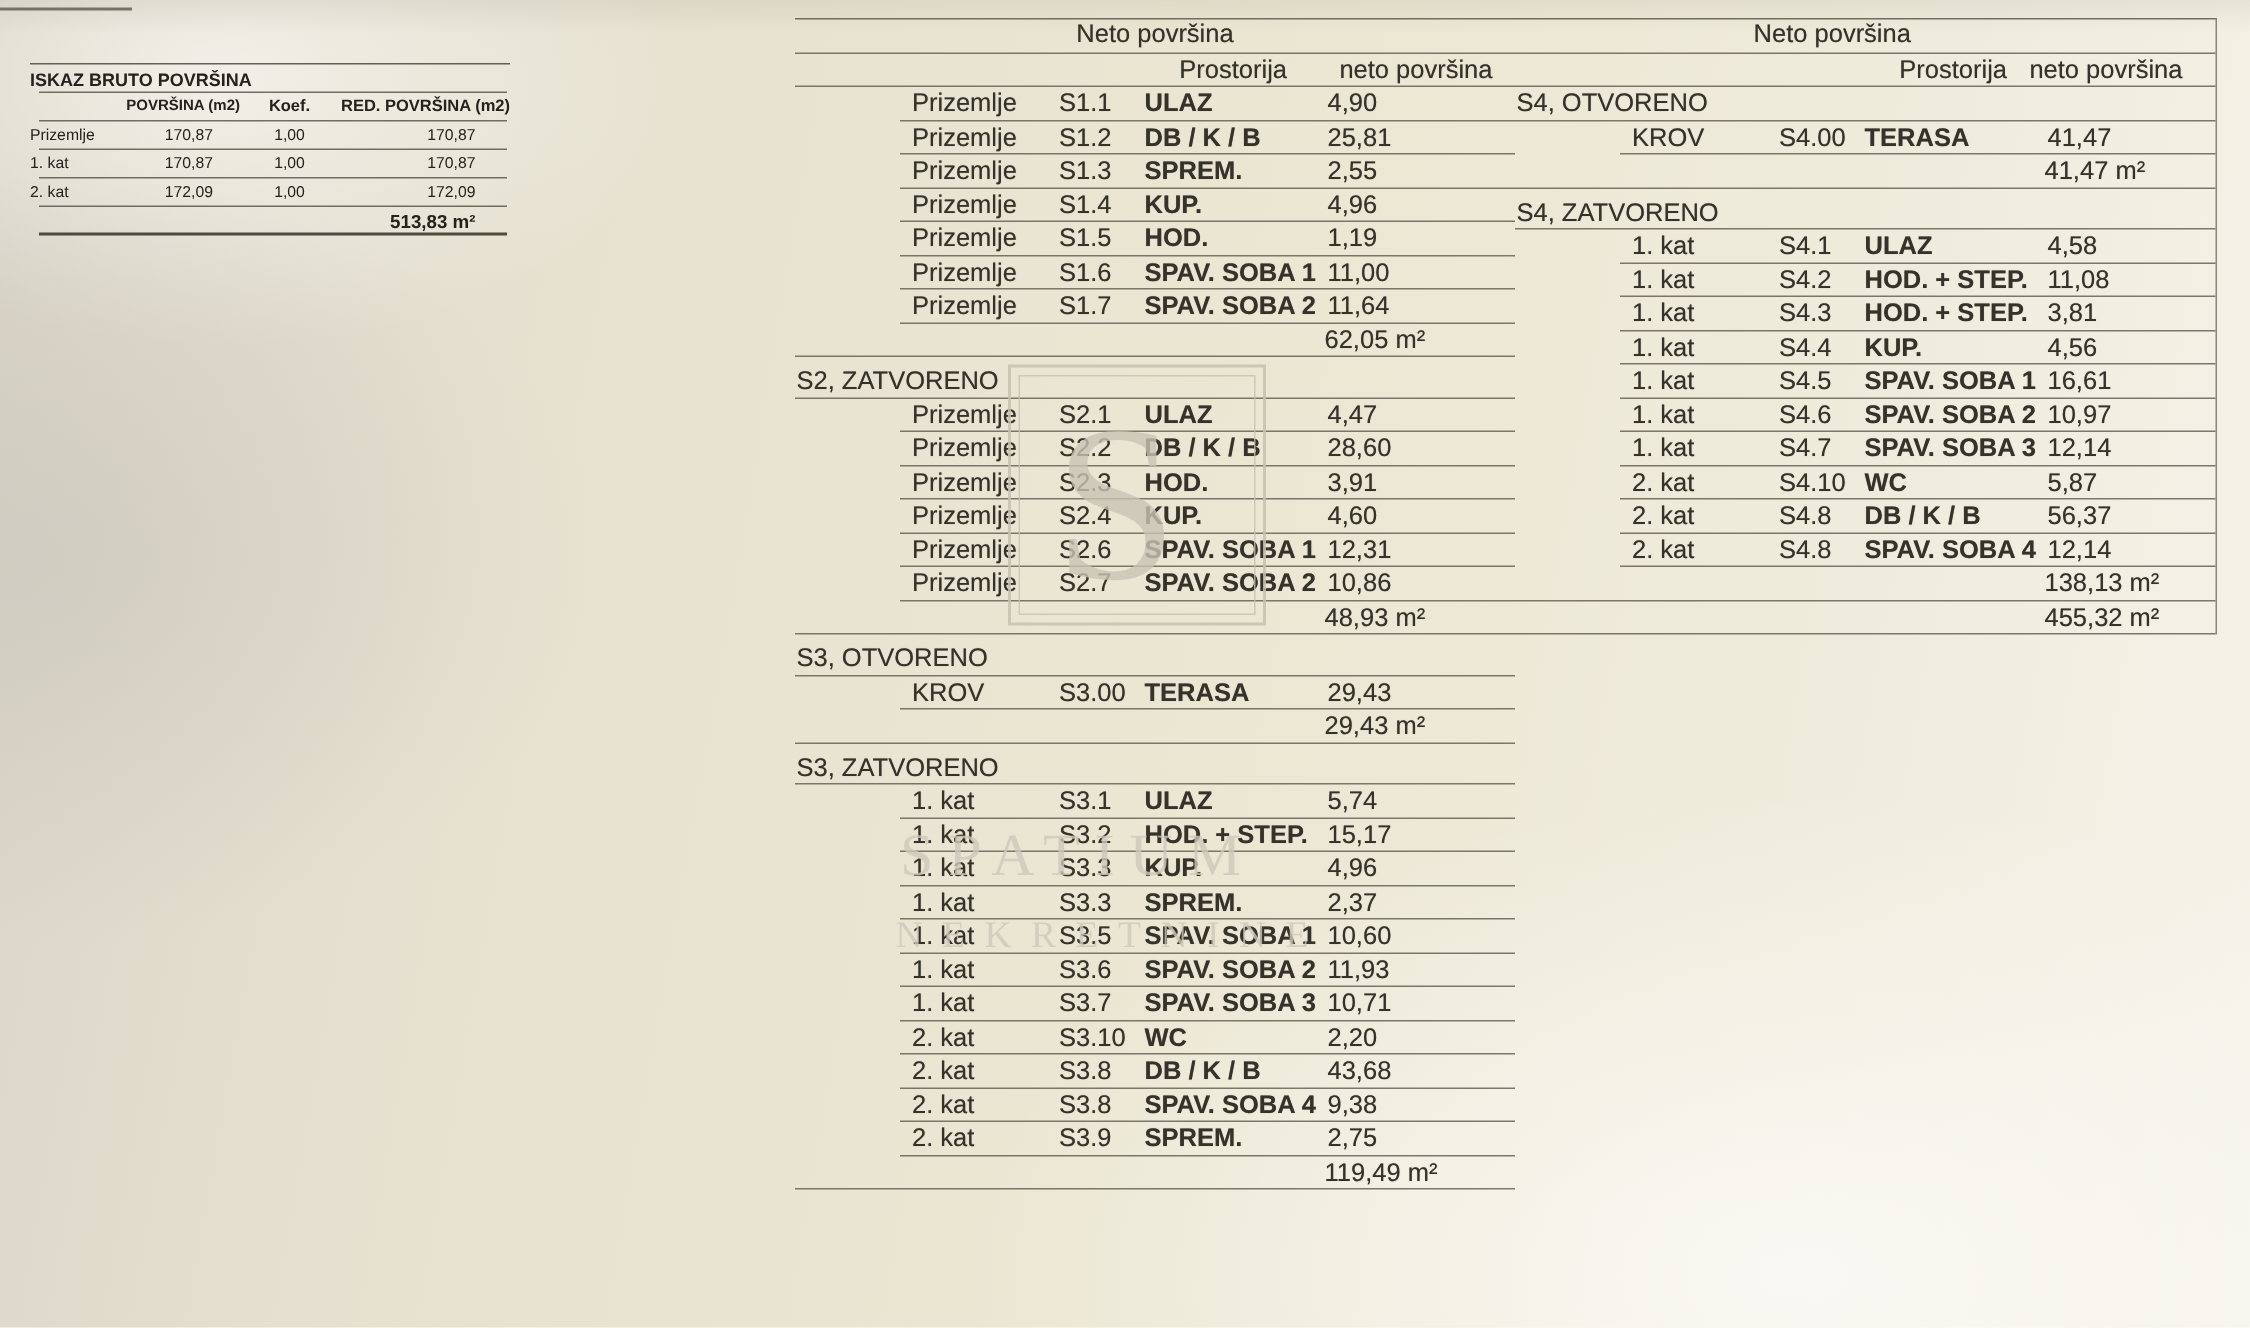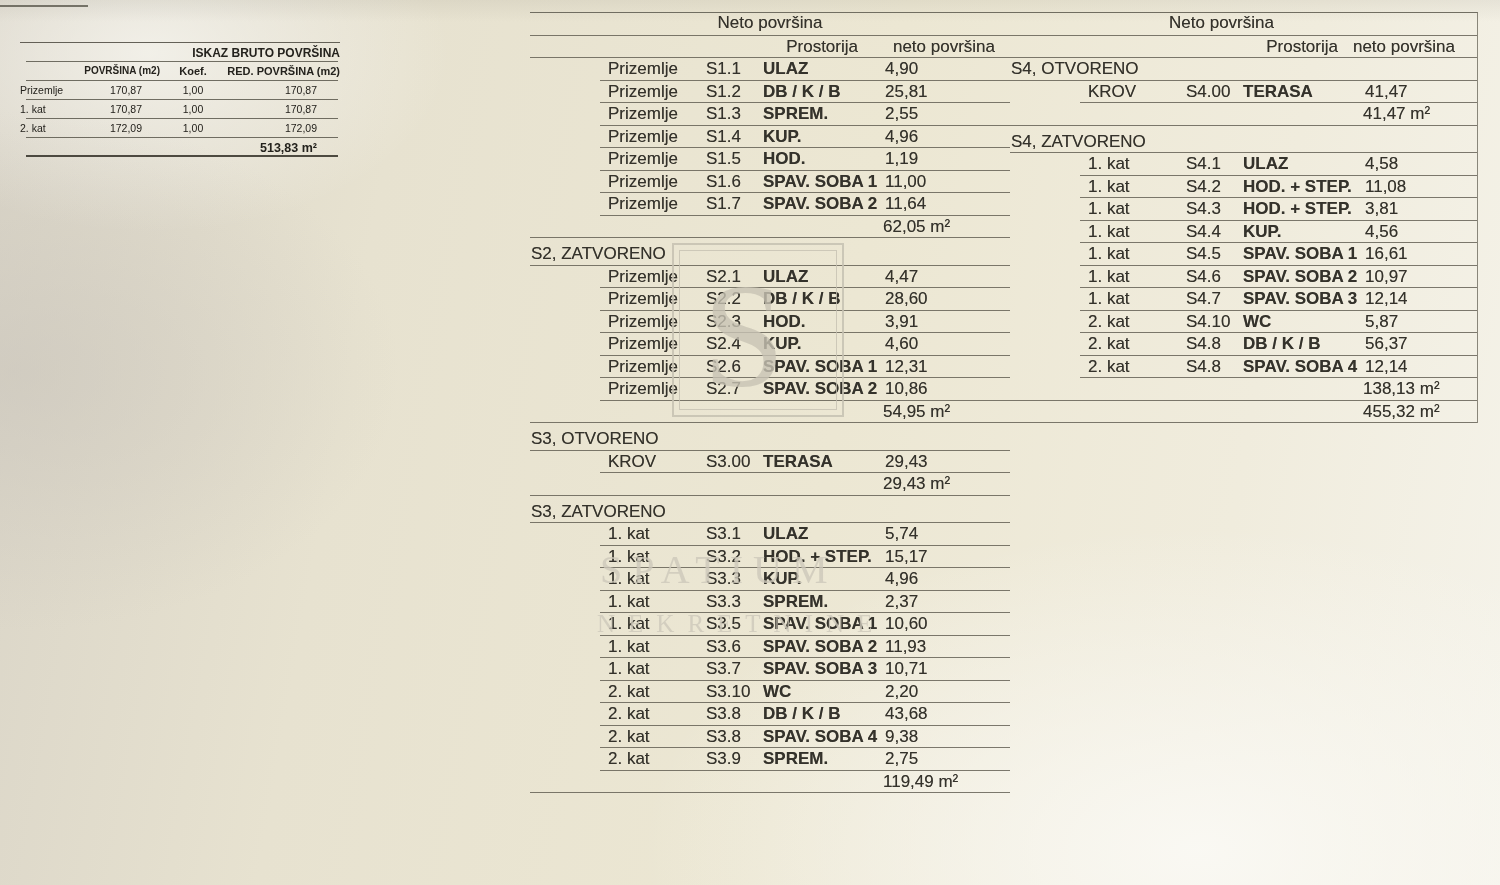--- a/index.html
+++ b/index.html
@@ -19,21 +19,21 @@
   
   .bruto{
     position:absolute;left:20px;top:42px;width:320px;
     color:#24221d;border-top:1px solid rgba(75,72,62,0.85);
     font-size:10.5px;
   }
   .brow{position:relative;height:19px;}
   .brow::after{content:"";position:absolute;left:6px;right:2px;bottom:0;height:1px;background:rgba(80,77,66,0.8);}
   .brow.total::after{height:1.8px;background:rgba(60,57,48,0.9);}
   .brow .bcell{position:absolute;top:3px;white-space:nowrap;}
-  .b-title{left:0;right:0;text-align:right;font-weight:bold;font-size:12px;top:2px;}
+  .b-title{left:0;right:0;text-align:left;font-weight:bold;font-size:12px;top:2px;}
   .b-h2{left:50px;width:90px;text-align:right;font-weight:bold;font-size:10px;}
   .b-h3{left:148px;width:50px;text-align:center;font-weight:bold;font-size:11px;}
   .b-h4{left:196px;width:124px;text-align:right;font-weight:bold;font-size:11px;}
   .b-label{left:0;}
   .b-c2{left:52px;width:70px;text-align:right;}
   .b-c3{left:150px;width:46px;text-align:center;}
   .b-c4{left:200px;width:97px;text-align:right;}
   .b-total{left:160px;width:137px;text-align:right;font-weight:bold;font-size:12.5px;top:2px;}
 
   
@@ -214,21 +214,21 @@
         <span class="ncell c-room">SPAV. SOBA 1</span>
         <span class="ncell c-val">12,31</span>
       </div>
       <div class="nrow data datalast">
         <span class="ncell c-floor">Prizemlje</span>
         <span class="ncell c-code">S2.7</span>
         <span class="ncell c-room">SPAV. SOBA 2</span>
         <span class="ncell c-val">10,86</span>
       </div>
       <div class="nrow subtotal">
-        <span class="ncell c-sub">54,95 m²</span>
+        <span class="ncell c-sub">48,93 m²</span>
       </div>
       <div class="nrow spacer"></div>
       <div class="nrow section">
         <span class="ncell c-sec">S3, OTVORENO</span>
       </div>
       <div class="nrow data datalast">
         <span class="ncell c-floor">KROV</span>
         <span class="ncell c-code">S3.00</span>
         <span class="ncell c-room">TERASA</span>
         <span class="ncell c-val">29,43</span>

